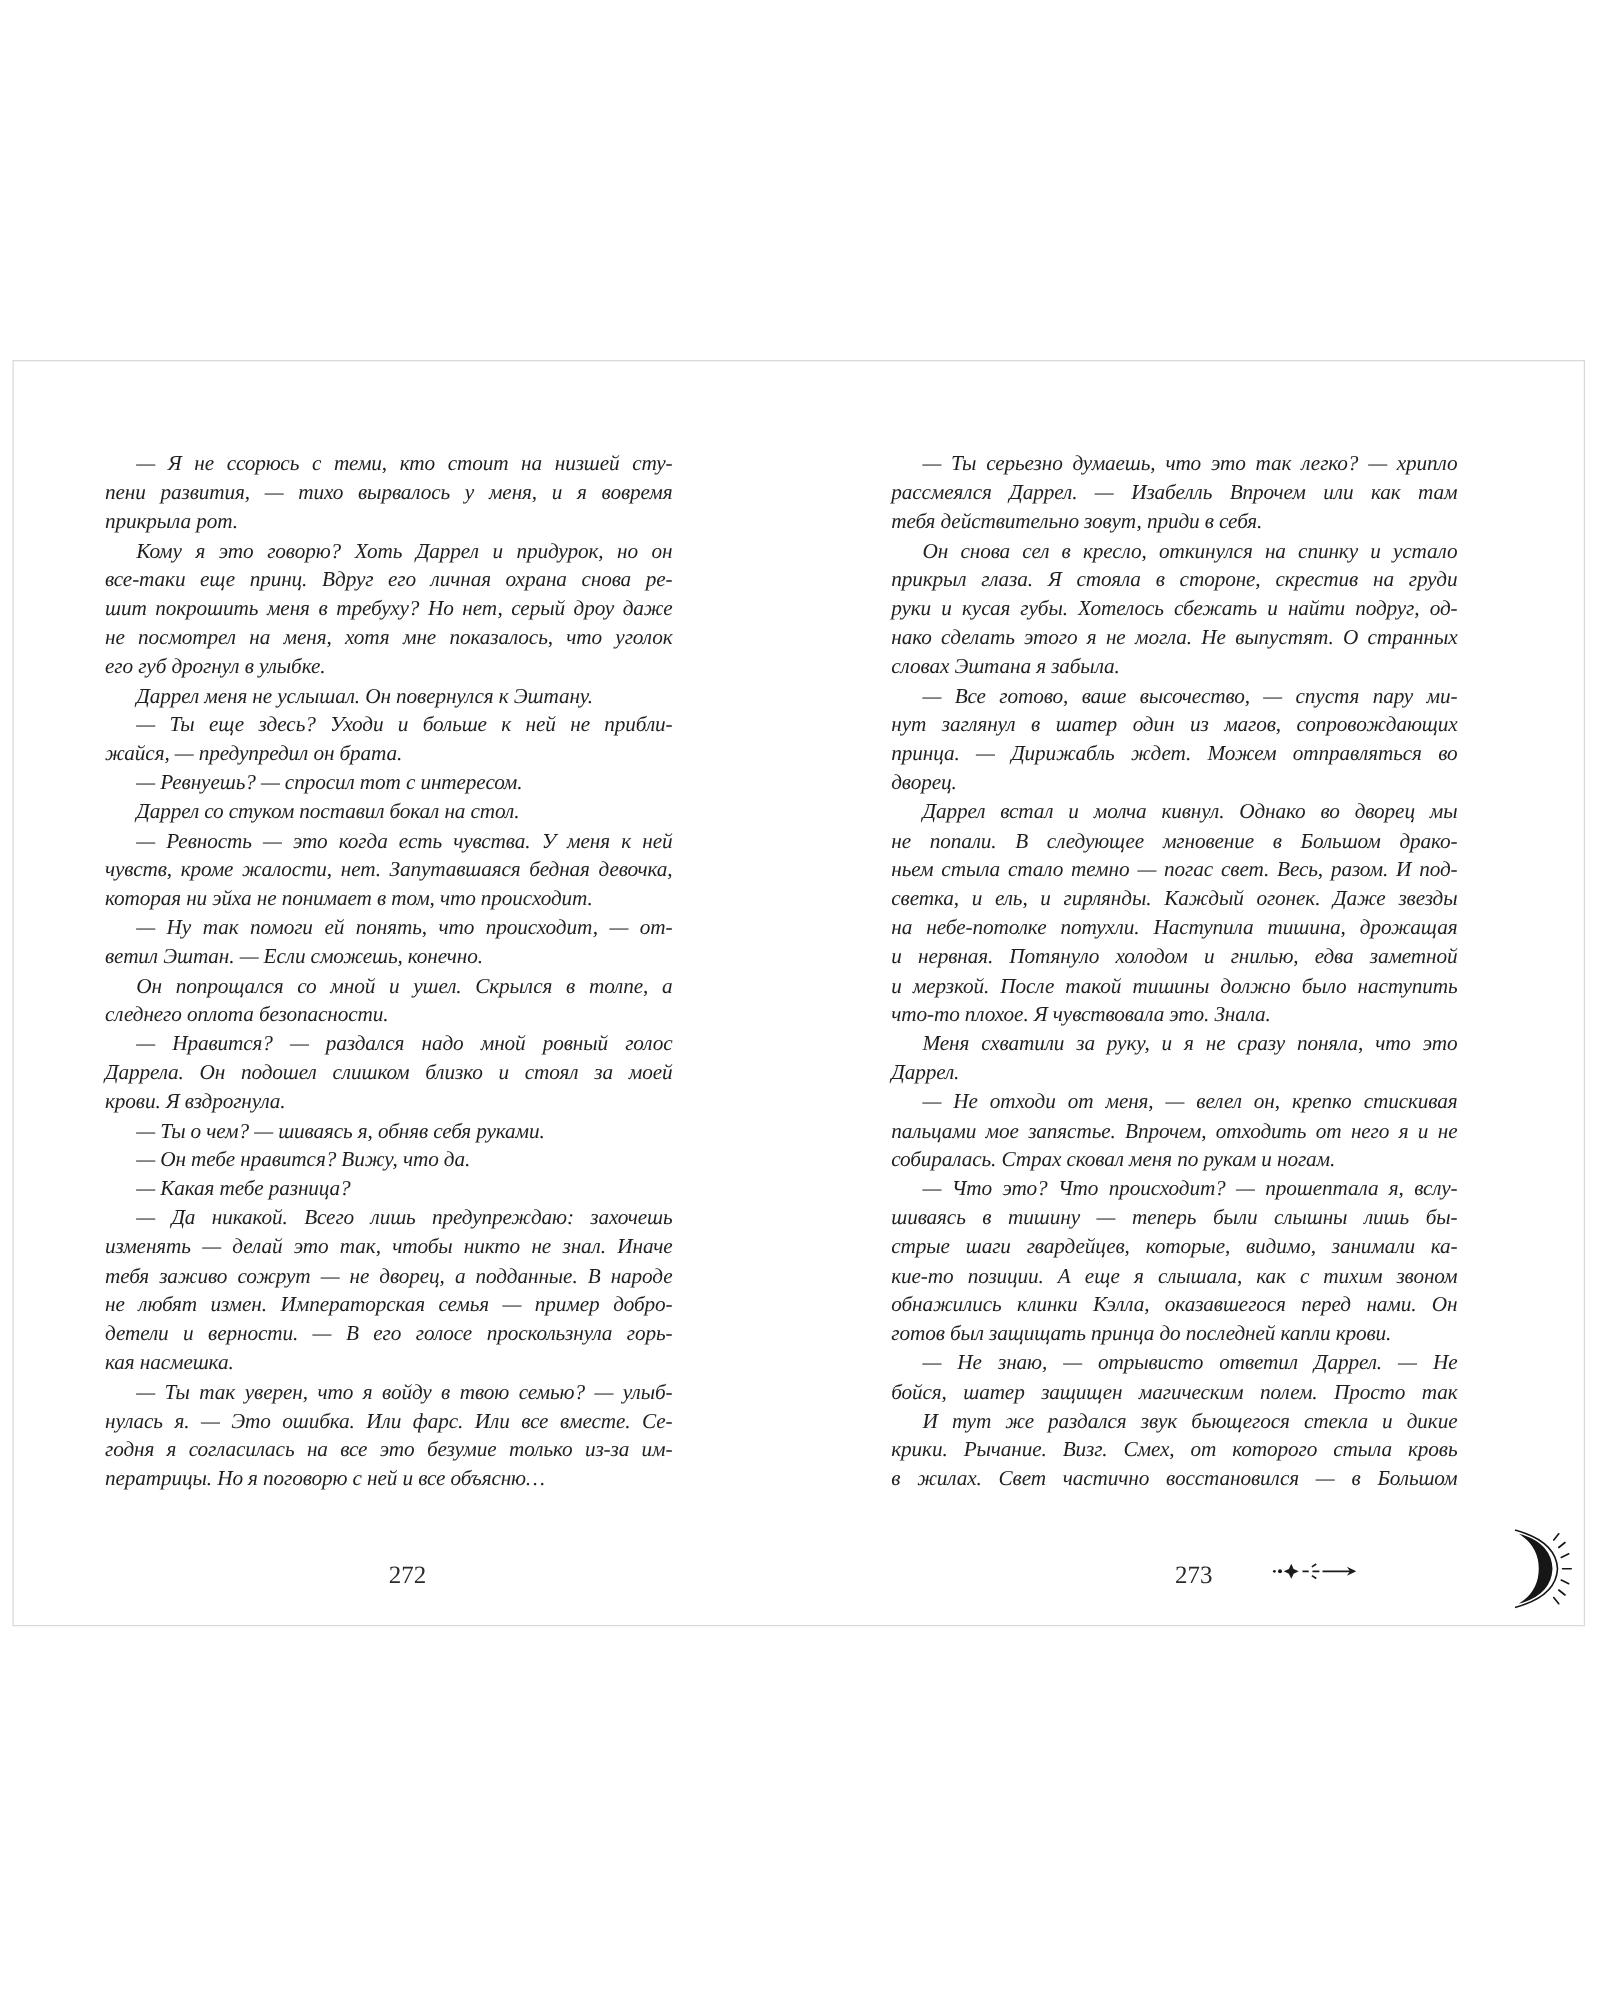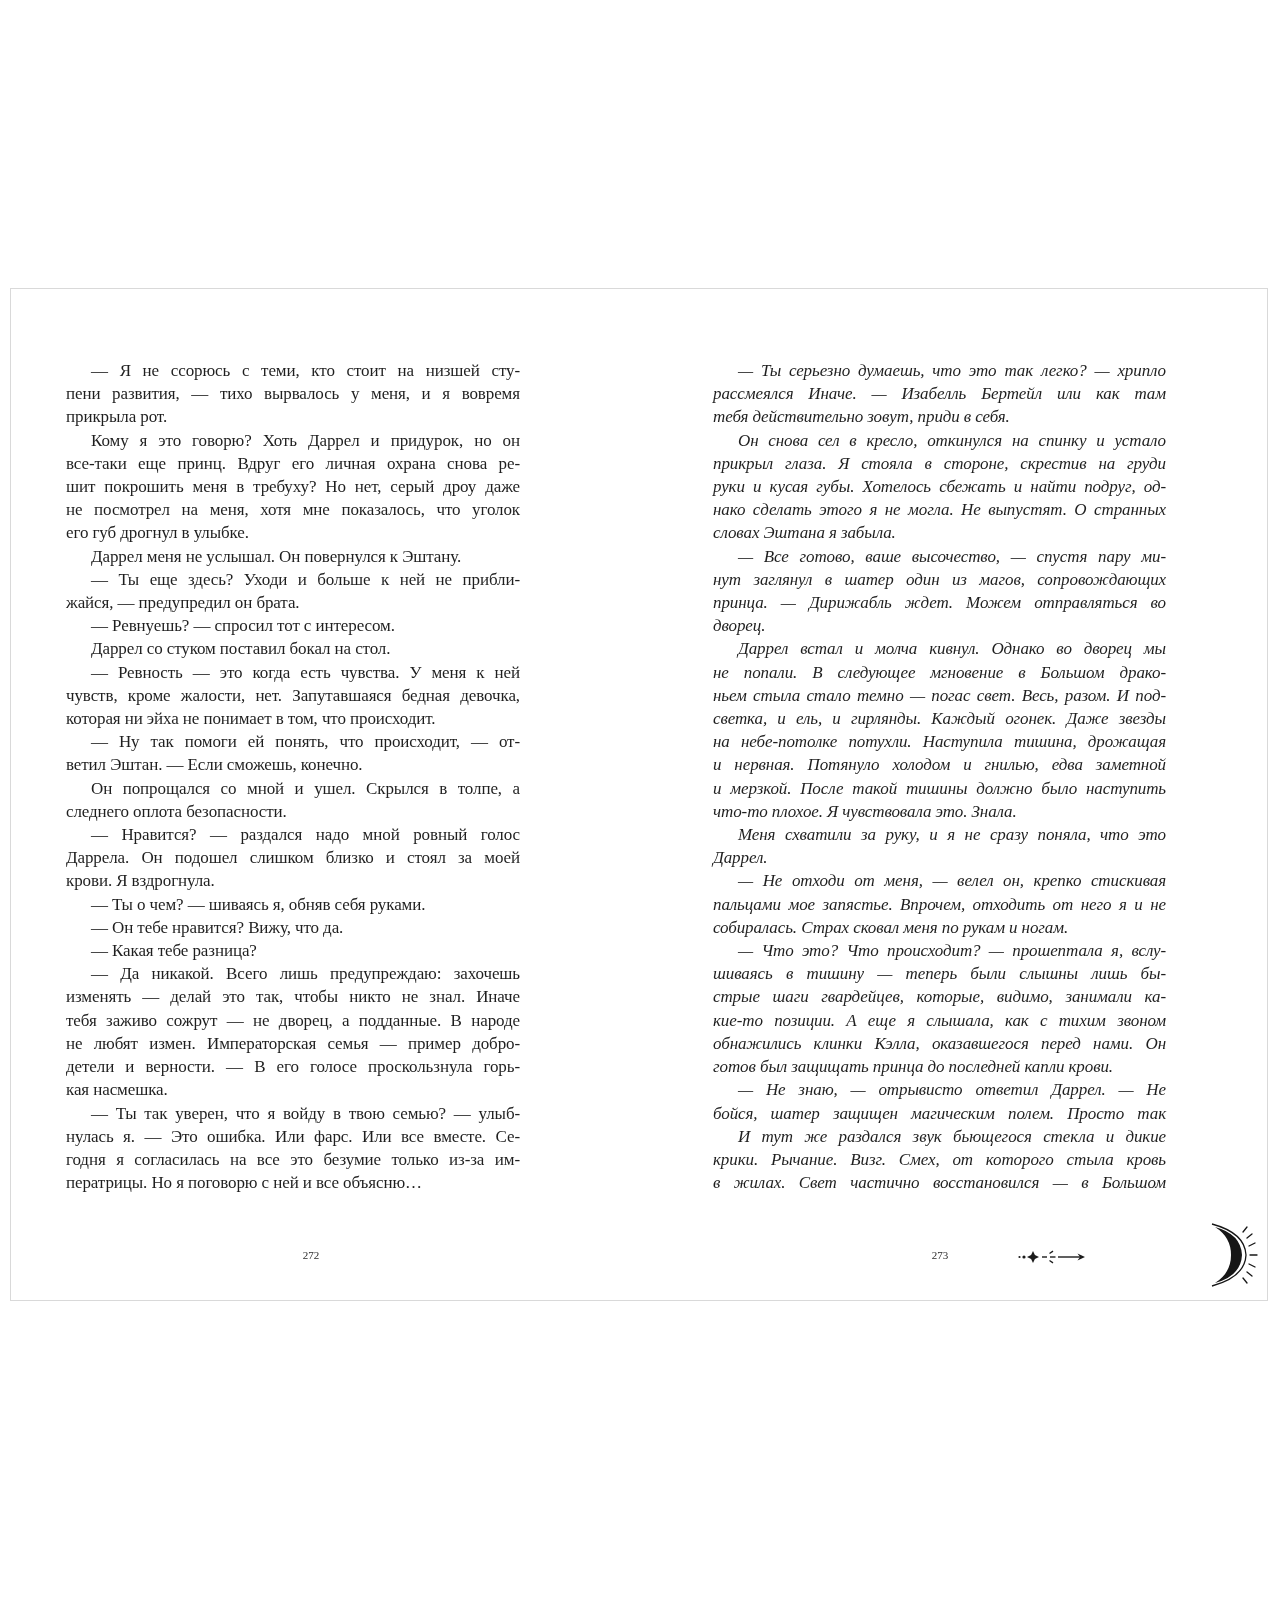--- a/index.html
+++ b/index.html
@@ -15,30 +15,30 @@
     border: 1px solid #d9d9d9;
     box-sizing: border-box;
   }
   .col {
     position: absolute; top: 70px;
     color: #1f1f1f;
     font-size: 17px;
     line-height: 23.2px;
     letter-spacing: -0.1px;
   }
-  .col.left  { left: 55px;  width: 454px; }
+  .col.left  { left: 73px;  width: 454px; font-style: italic; }
   .col.right { left: 702px; width: 453px; font-style: italic; }
   .para { margin: 0; }
   .line { text-align: justify; }
   .line.just { text-align-last: justify; }
   .line.first { text-indent: 25px; }
   .pagenum {
     position: absolute; top: 960px;
-    width: 60px; text-align: center;
-    font-size: 11px; color: #2b2b2b;
+    width: 60px; text-align: right;
+    font-size: 20px; color: #2b2b2b;
   }
   .pagenum.left  { left: 270px; }
   .pagenum.right { left: 899px; }
   .arrow-orn { position: absolute; left: 1006px; top: 960px; }
   .moon-orn  { position: absolute; left: 1190px; top: 934px; }
 </style>
 </head>
 <body>
 
 <div class="book">
@@ -108,21 +108,21 @@
         <div class="line just first">— Ты так уверен, что я войду в твою семью? — улыб-</div>
         <div class="line just">нулась я. — Это ошибка. Или фарс. Или все вместе. Се-</div>
         <div class="line just">годня я согласилась на все это безумие только из-за им-</div>
         <div class="line">ператрицы. Но я поговорю с ней и все объясню…</div>
       </div>
     </div>
 
   <div class="col right">
       <div class="para">
         <div class="line just first">— Ты серьезно думаешь, что это так легко? — хрипло</div>
-        <div class="line just">рассмеялся Иначе. — Изабелль Бертейл или как там</div>
+        <div class="line just">рассмеялся Даррел. — Изабелль Впрочем или как там</div>
         <div class="line">тебя действительно зовут, приди в себя.</div>
       </div>
       <div class="para">
         <div class="line just first">Он снова сел в кресло, откинулся на спинку и устало</div>
         <div class="line just">прикрыл глаза. Я стояла в стороне, скрестив на груди</div>
         <div class="line just">руки и кусая губы. Хотелось сбежать и найти подруг, од-</div>
         <div class="line just">нако сделать этого я не могла. Не выпустят. О странных</div>
         <div class="line">словах Эштана я забыла.</div>
       </div>
       <div class="para">

